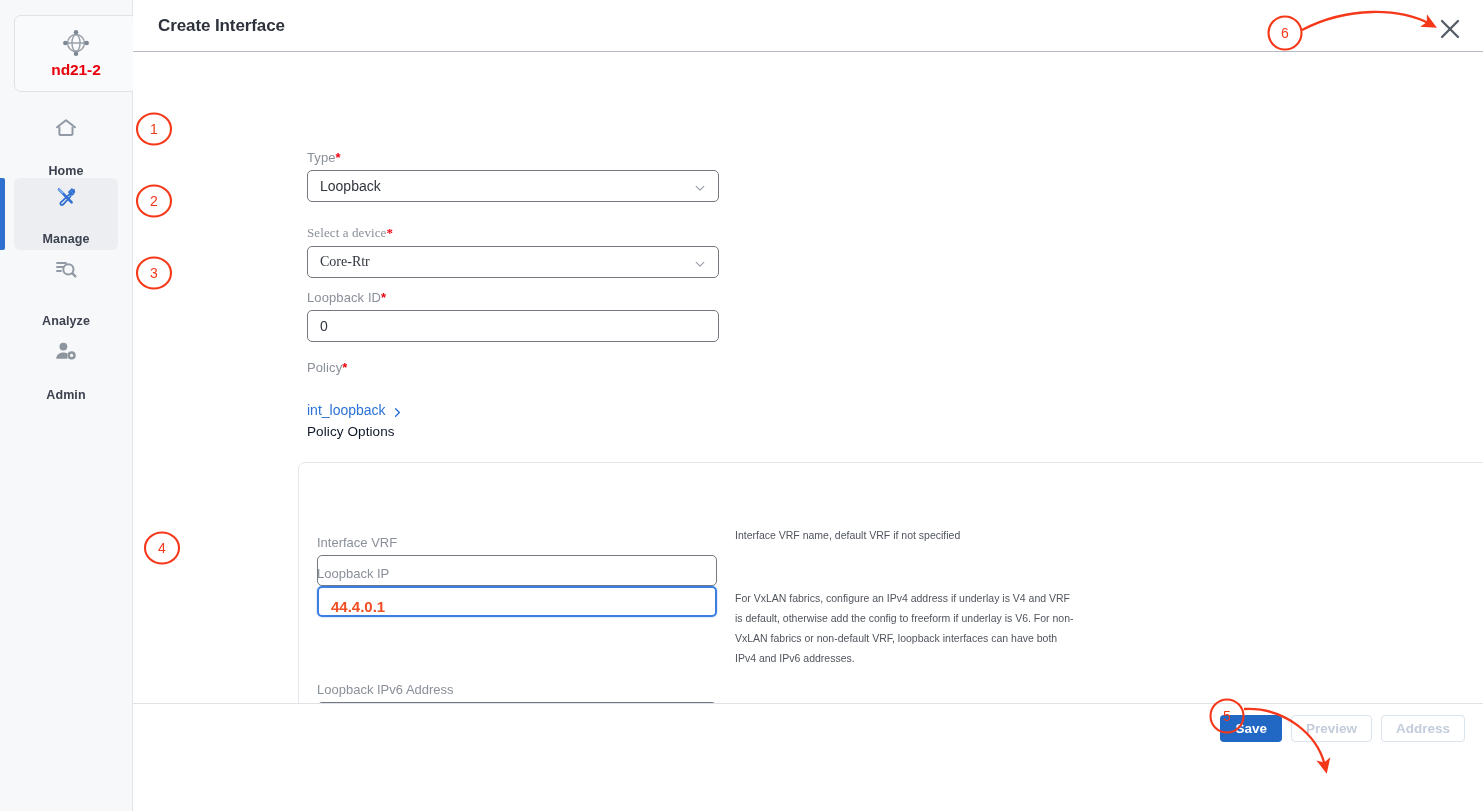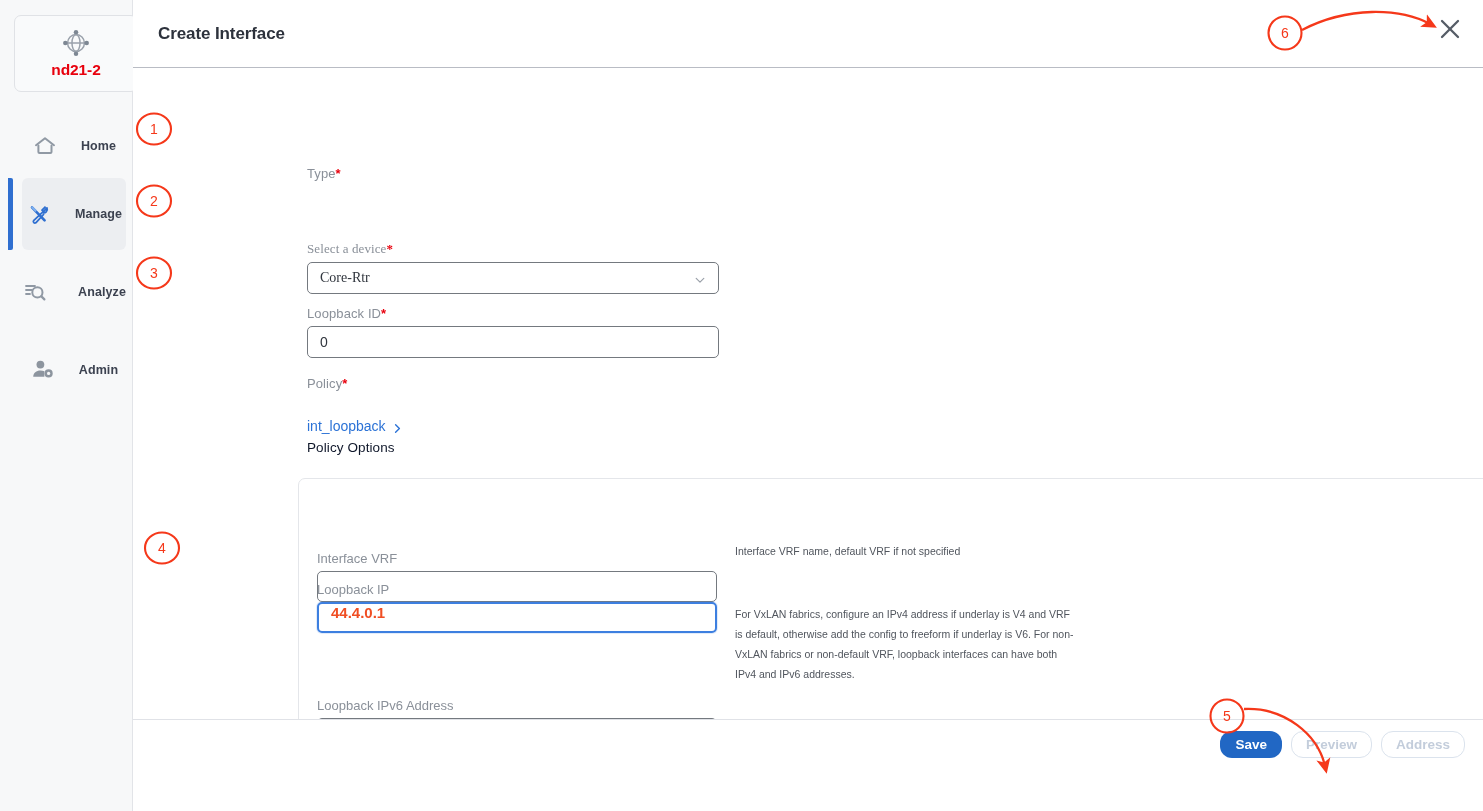--- a/index.html
+++ b/index.html
@@ -35,23 +35,23 @@
   }
   .tenant-icon { width: 30px; height: 30px; display:block; }
   .tenant-name {
     color: #e8000d;
     font-size: 15.5px;
     font-weight: 700;
     letter-spacing: -0.1px;
   }
 
   .nav-item {
-    position: absolute; left: 22px;
+    position: absolute; left: 14px;
     width: 104px; height: 72px;
-    display: flex; flex-direction: row;
+    display: flex; flex-direction: column;
     align-items: center; justify-content: center;
     gap: 23px;
     border-radius: 6px;
     cursor: pointer;
   }
   .nav-item .nav-icon { width: 26px; height: 26px; display:block; }
   .nav-item .nav-label {
     font-size: 12.5px; font-weight: 600; color: #3c4250;
     letter-spacing: 0.1px;
   }
@@ -64,21 +64,21 @@
   #nav-home    { top: 110px; }
   #nav-manage  { top: 178px; }
   #nav-analyze { top: 256px; justify-content: space-between; }
   #nav-admin   { top: 334px; }
 
   
   .panel { position: relative; flex: 1 1 auto; height: 811px; background: #fff; }
 
   .panel-header {
     position: relative;
-    height: 68px;
+    height: 52px;
     border-bottom: 1px solid #b9bcc4;
     display: flex; align-items: center;
   }
   .panel-title {
     margin-left: 25px;
     font-size: 17px; font-weight: 700; color: #2d323c;
     letter-spacing: -0.1px;
   }
   .close-btn {
     position: absolute; right: 18px; top: 16px;
@@ -145,21 +145,21 @@
   .opt-field { position: absolute; }
   .opt-label {
     font-size: 13px; color: #8a9099;
     margin-bottom: 5px; display: block;
   }
   .opt-input {
     width: 400px; height: 31px;
     border: 1px solid #74797f;
     border-radius: 5px;
     background: #fff;
-    display: flex; align-items: flex-start;
+    display: flex; align-items: flex-end;
   }
   .opt-input .val {
     padding-left: 12px; font-size: 15px;
     font-weight: 700; color: #f04e23;
   }
   .opt-input.focused {
     border: 2px solid #3d7fe0;
     box-shadow: 0 0 0 1px rgba(61,127,224,0.15);
   }
   .opt-help {
@@ -179,21 +179,21 @@
   .panel-footer {
     position: absolute; left: 0; bottom: 0;
     width: 100%; height: 50px;
     border-top: 1px solid #e0e2e7;
     background: #fff;
     display: flex; align-items: center; justify-content: flex-end;
     gap: 9px; padding-right: 18px;
   }
   .btn {
     height: 27px; padding: 0 14px;
-    border-radius: 12px; font-size: 13.5px; font-weight: 700;
+    border-radius: 4px; font-size: 13.5px; font-weight: 700;
     display: flex; align-items: center; justify-content: center;
     cursor: pointer; border: 1px solid transparent;
     font-family: "Liberation Sans", sans-serif;
   }
   .btn-primary { background: #2167c4; color: #fff; }
   .btn-disabled {
     background: #fff; color: #c3cddb;
     border: 1px solid #dbe3ed; cursor: default;
   }
 
@@ -293,20 +293,28 @@
             <line x1="20" y1="4" x2="4" y2="20" stroke="#555c66" stroke-width="2.3" stroke-linecap="round"></line>
           </svg>
         </span>
       </div>
     </header>
 
     <div class="panel-body">
 
       <div class="field" id="field-type">
         <label class="field-label"><span>Type</span><span class="req">*</span></label>
+        <div class="control">
+          <span class="value">Loopback</span>
+          <span class="chevron">
+            <svg width="12" height="12" viewBox="0 0 12 12" fill="none">
+              <path d="M2.2 4.4 6 8.2l3.8-3.8" stroke="#9aa0a9" stroke-width="1.2" stroke-linecap="round" stroke-linejoin="round"></path>
+            </svg>
+          </span>
+        </div>
       </div>
 
       <div class="field" id="field-device">
         <label class="field-label"><span>Select a device</span><span class="req">*</span></label>
         <div class="control">
           <span class="value">Core-Rtr</span>
           <span class="chevron">
             <svg width="12" height="12" viewBox="0 0 12 12" fill="none">
               <path d="M2.2 4.4 6 8.2l3.8-3.8" stroke="#9aa0a9" stroke-width="1.2" stroke-linecap="round" stroke-linejoin="round"></path>
             </svg>

